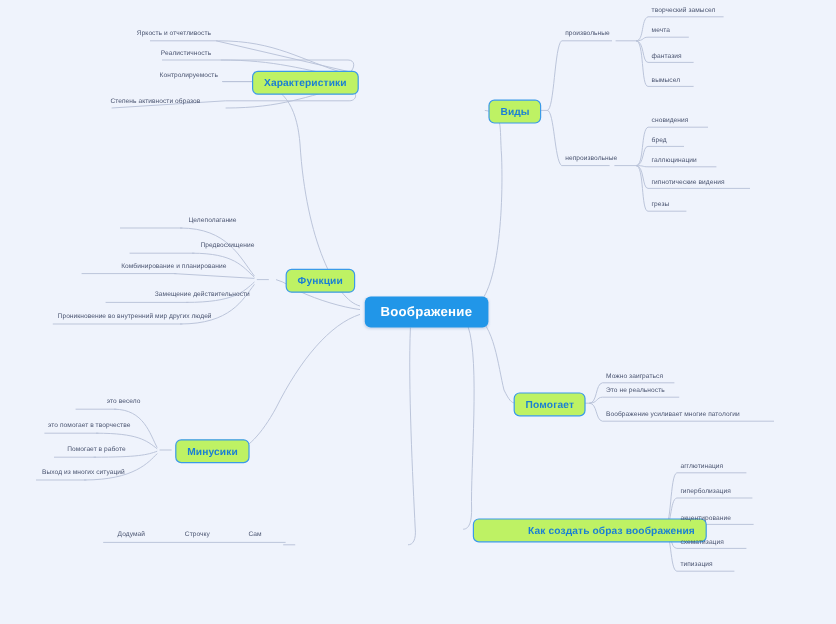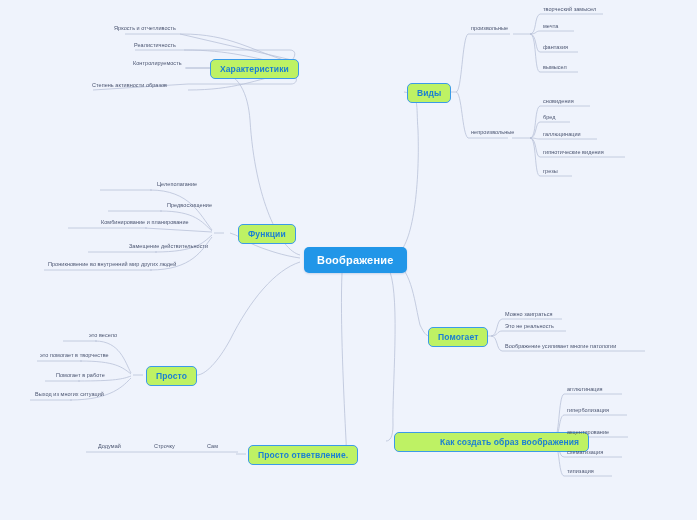--- a/index.html
+++ b/index.html
@@ -201,27 +201,26 @@
   <div class="node leaf-node" style="left:131px; top:60px;">Контролируемость</div>
   <div class="node leaf-node" style="left:90px; top:82px;">Степень активности образов</div>
 
   <div class="node branch-node" style="left:226px; top:224px;margin-left:12px;">Функции</div>
   <div class="node leaf-node" style="left:155px; top:181px;">Целеполагание</div>
   <div class="node leaf-node" style="left:165px; top:202px;">Предвосхищение</div>
   <div class="node leaf-node" style="left:99px; top:219px;">Комбинирование и планирование</div>
   <div class="node leaf-node" style="left:127px; top:243px;">Замещение действительности</div>
   <div class="node leaf-node" style="left:46px; top:261px;">Проникновение во внутренний мир других людей</div>
 
-  <div class="node branch-node" style="left:146px; top:366px;">Просто</div>
+  <div class="node branch-node" style="left:146px; top:366px;">Минусики</div>
   <div class="node leaf-node" style="left:87px; top:332px;">это весело</div>
   <div class="node leaf-node" style="left:38px; top:352px;">это помогает в творчестве</div>
   <div class="node leaf-node" style="left:54px; top:372px;">Помогает в работе</div>
   <div class="node leaf-node" style="left:33px; top:391px;">Выход из многих ситуаций</div>
 
-  <div class="node branch-node" style="left:248px; top:445px;">Просто ответвление.</div>
   <div class="node leaf-mid" style="left:96px; top:443px;">Додумай</div>
   <div class="node leaf-mid" style="left:152px; top:443px;">Строчку</div>
   <div class="node leaf-mid" style="left:205px; top:443px;">Сам</div>
 
   <div class="node branch-node" style="left:407px; top:83px;">Виды</div>
   <div class="node leaf-node" style="left:469px; top:25px;">произвольные</div>
   <div class="node leaf-node" style="left:469px; top:129px;">непроизвольные</div>
 
   <div class="node leaf-node" style="left:541px; top:6px;">творческий замысел</div>
   <div class="node leaf-node" style="left:541px; top:23px;">мечта</div>

